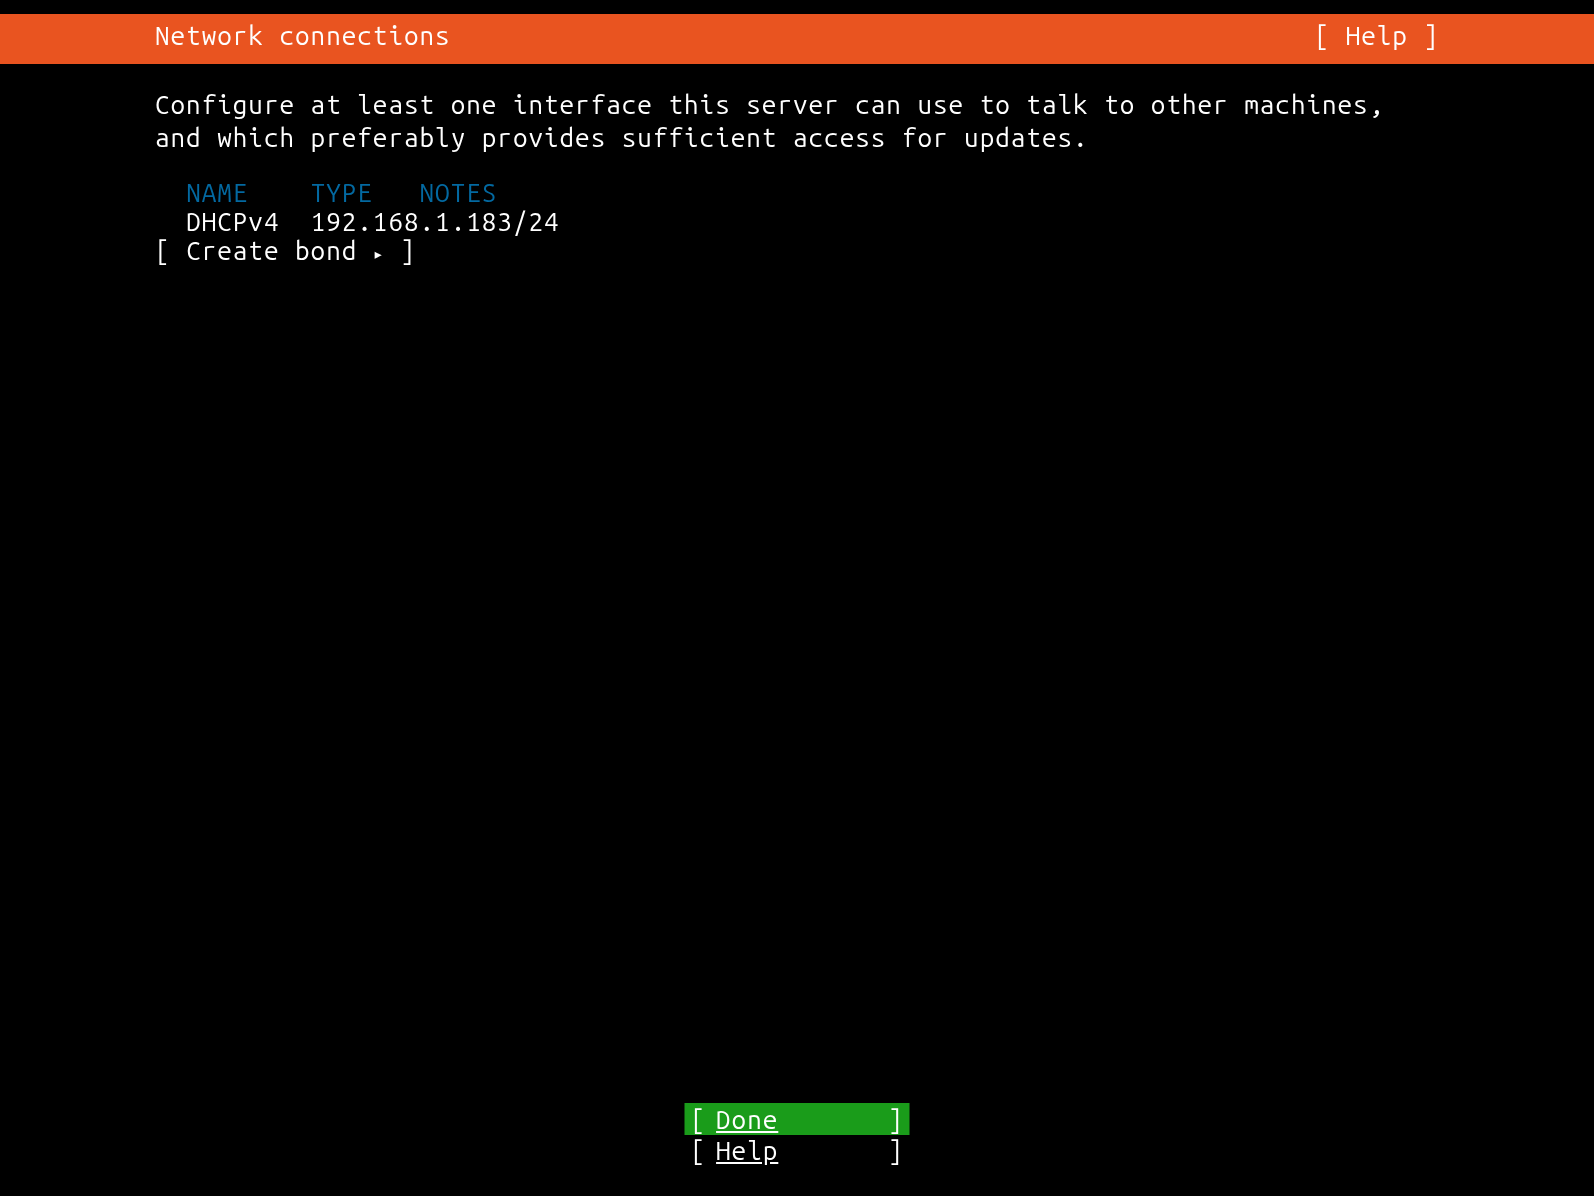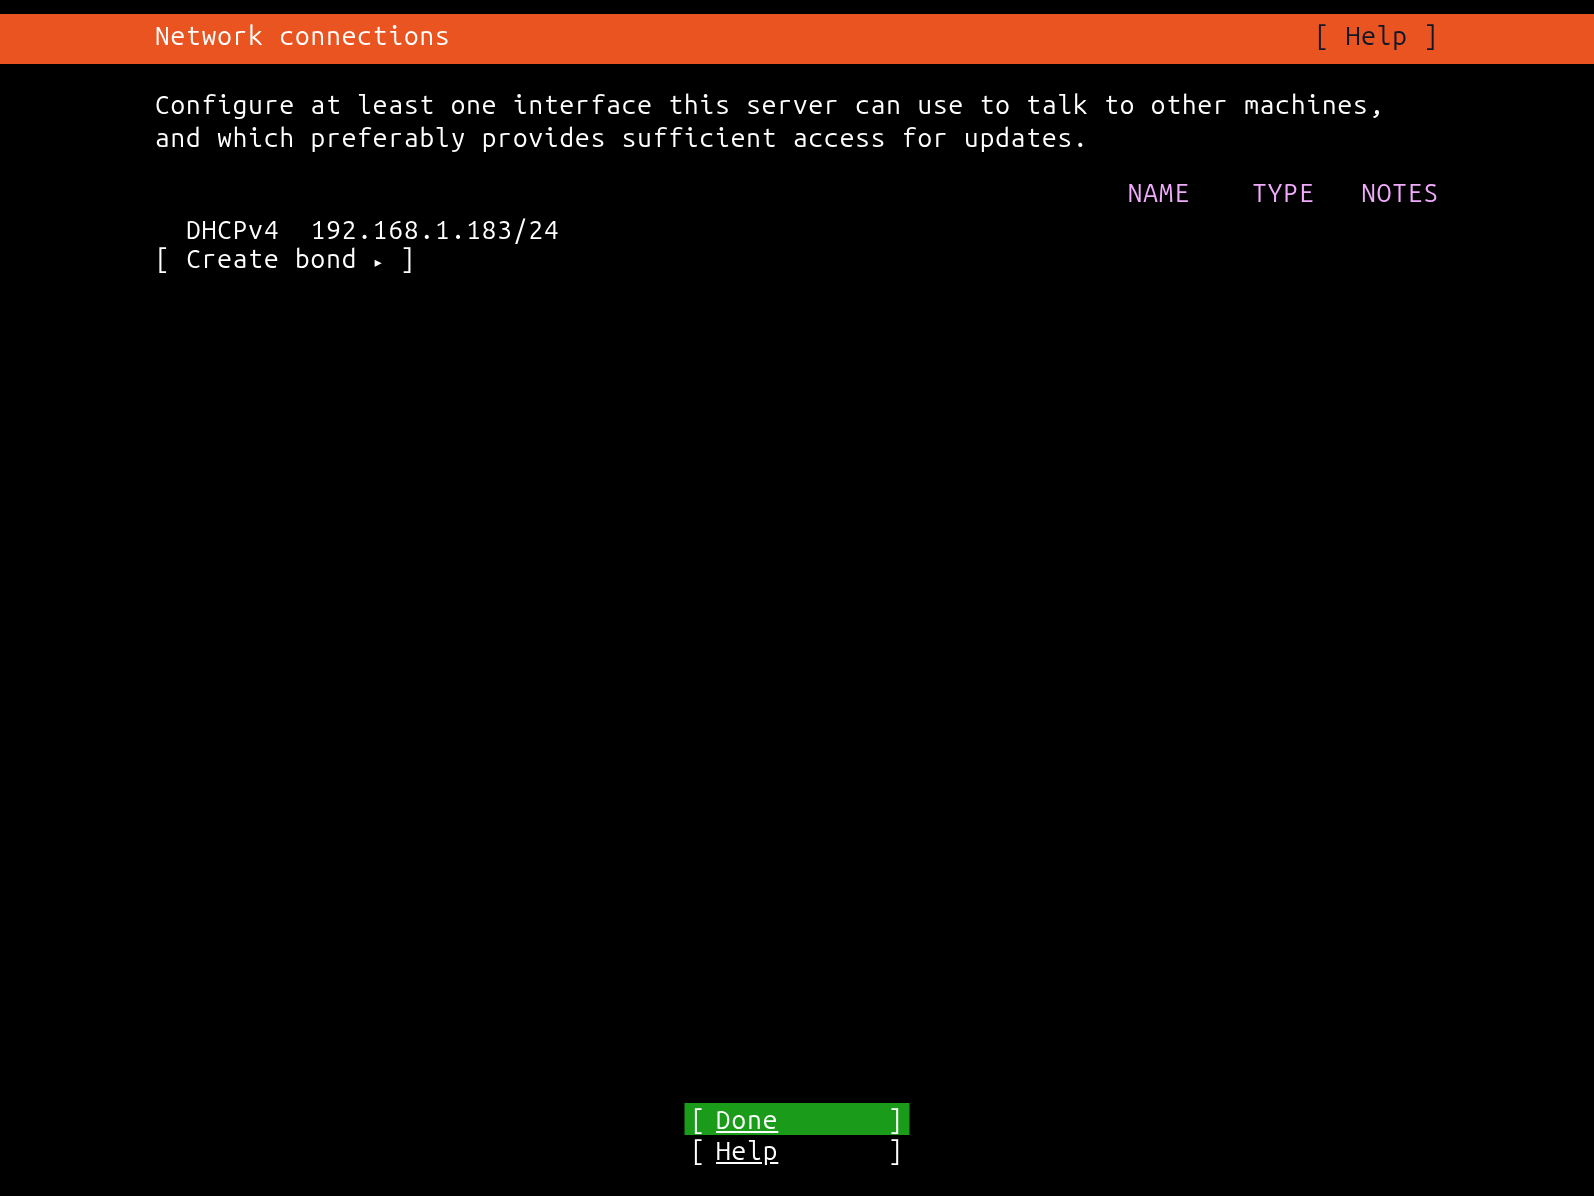--- a/index.html
+++ b/index.html
@@ -28,39 +28,38 @@
       justify-content: space-between;
       align-items: center;
       padding: 0 155px 8px 155px;
       gap: 27px;
     }
     .header-title {
       color: #ffffff;
       letter-spacing: 1px;
     }
     .help-button {
-      color: #0f172a;
+      color: #ffffff;
       letter-spacing: 1px;
       text-align: right;
     }
     .content {
       padding: 25px 155px 0 155px;
     }
     .description {
       color: #ffffff;
       line-height: 1.25;
       letter-spacing: 1px;
       margin-bottom: 24px;
     }
     .table-header {
-      color: #f0abfc;
+      color: #0369a1;
       letter-spacing: 1px;
-      margin-bottom: 8px;
+      margin-bottom: 0;
       white-space: pre;
-      text-align: right;
     }
     .interface-row {
       color: #ffffff;
       letter-spacing: 1px;
       white-space: pre;
     }
     .interface-details {
       color: #ffffff;
       letter-spacing: 1px;
       white-space: pre;

